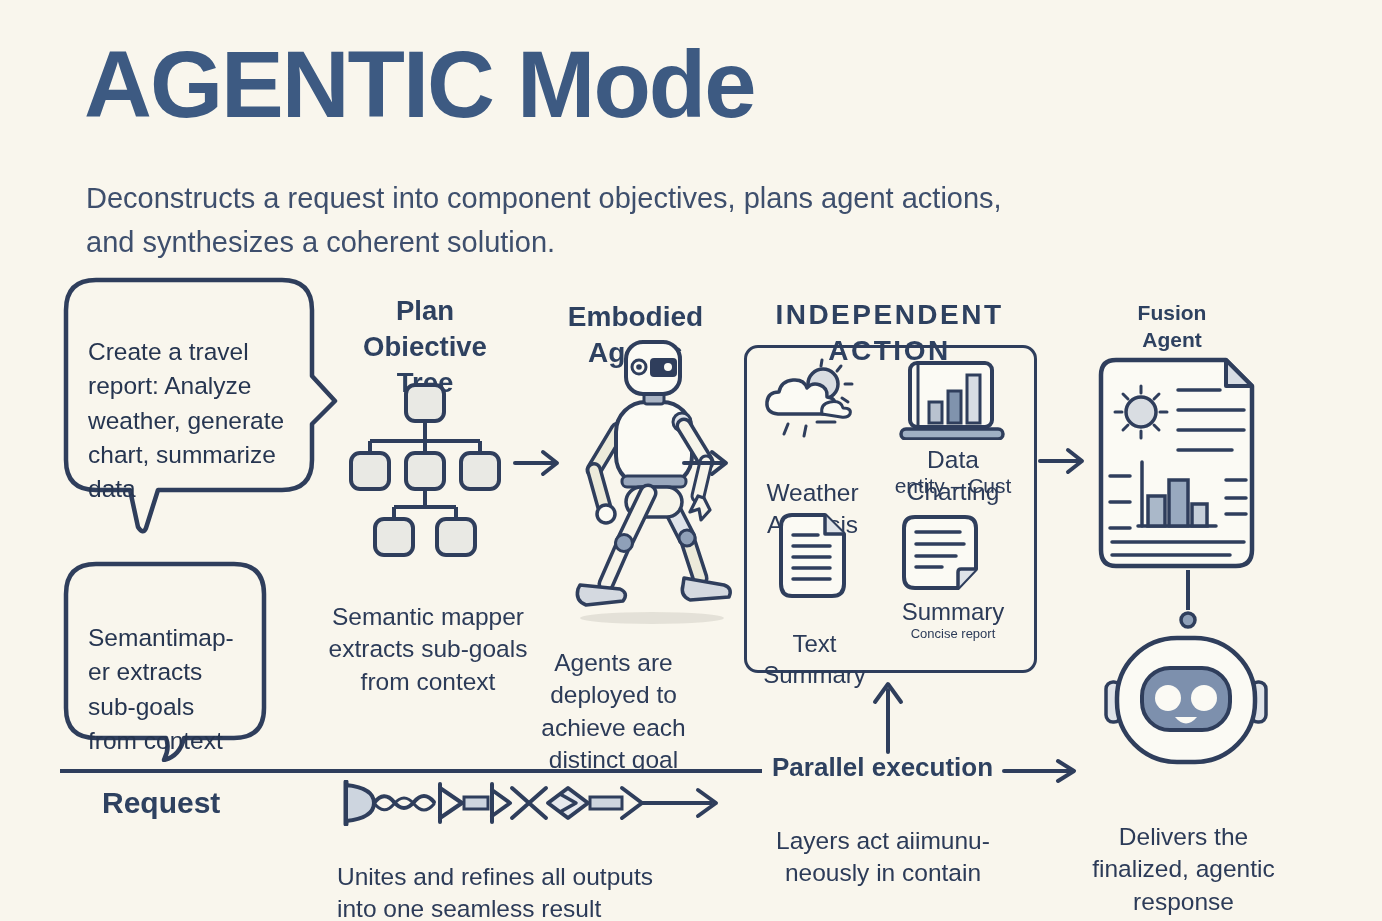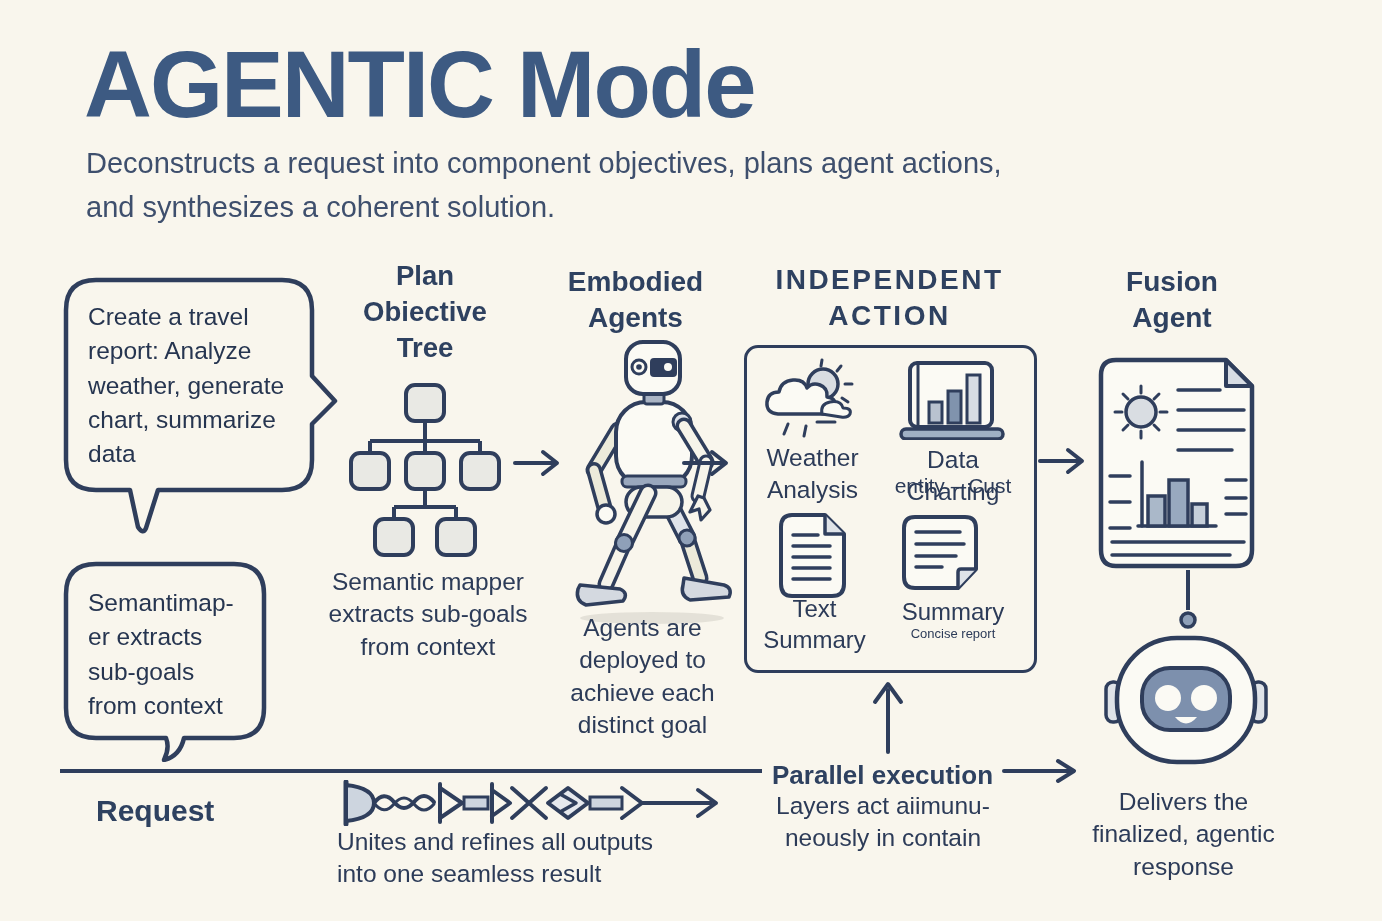--- a/index.html
+++ b/index.html
@@ -3,28 +3,28 @@
 <meta charset="utf-8">
 <style>
   :root{
     --navy:#2f3e5c; --title:#3d5a82; --heading:#2e4160; --body:#2c3b58;
     --cream:#f9f6ed; --paper:#fbfaf4; --slate:#7d90ad; --lightslate:#c6cfda; --node:#e9e9e4;
   }
   html,body{margin:0;padding:0;background:var(--cream);}
   .canvas{position:relative;width:1382px;height:921px;background:var(--cream);
     font-family:"Liberation Sans",sans-serif;color:var(--body);overflow:hidden;}
   .abs{position:absolute;}
-  .pre{white-space:pre-line;}
+  .pre{white-space:pre-line;margin-top:35px;}
   .title{font-size:94px;font-weight:800;letter-spacing:-2px;color:var(--title);line-height:1;}
   .subtitle{font-size:29px;color:#3e4f6d;line-height:1.5;}
   .heading{font-weight:bold;color:var(--heading);text-align:center;line-height:1.3;}
   .caption{font-size:24.5px;color:var(--body);text-align:center;line-height:1.32;}
   .caption.left{text-align:left;}
   .bubble-text{font-size:24.5px;color:#263550;line-height:1.4;}
-  .boldlabel{font-weight:bold;color:var(--heading);margin-top:8px;}
+  .boldlabel{font-weight:bold;color:var(--heading);}
   .rule{background:var(--navy);height:3.5px;}
   .action-box{border:3.5px solid var(--navy);border-radius:14px;}
   .sublabel{font-size:21px;color:var(--body);text-align:center;}
   svg{display:block;}
 </style>
 </head>
 <body>
 
 <div class="canvas">
 
@@ -118,21 +118,21 @@
     <path d="M154 124 L146 158" stroke="#f6f4ea" stroke-width="9" stroke-linecap="round" fill="none"></path>
     <path d="M146 158 L138 174 L147 171 L149 182 L158 172 L152 160 Z" fill="#f6f4ea" stroke="#2f3e5c" stroke-width="3.2" stroke-linejoin="round"></path>
 
     <path d="M96 155 L72 205" stroke="#2f3e5c" stroke-width="19" stroke-linecap="round" fill="none"></path>
     <path d="M96 155 L72 205" stroke="#f6f4ea" stroke-width="12" stroke-linecap="round" fill="none"></path>
     <path d="M72 205 L54 246" stroke="#2f3e5c" stroke-width="17" stroke-linecap="round" fill="none"></path>
     <path d="M72 205 L54 246" stroke="#f6f4ea" stroke-width="10" stroke-linecap="round" fill="none"></path>
     <circle cx="72" cy="205" r="8.5" fill="#8fa0b8" stroke="#2f3e5c" stroke-width="3"></circle>
     <path d="M28 247 L68 251 Q77 255 71 263 L34 267 Q23 263 26 251 Z" fill="#d4d9e0" stroke="#2f3e5c" stroke-width="3.5" stroke-linejoin="round"></path>
   </svg>
-  <div class="abs caption pre" style="left:555px;top:612px;width:175px;">Agents are
+  <div class="abs caption pre" style="left:526px;top:612px;width:175px;">Agents are
 deployed to
 achieve each
 distinct goal</div>
 
   <svg class="abs" style="left:682px;top:448px;" width="52" height="30" viewBox="0 0 52 30">
     <path d="M2 15 H40" stroke="#2f3e5c" stroke-width="4" stroke-linecap="round" fill="none"></path>
     <path d="M30 4 L44 15 L30 26" stroke="#2f3e5c" stroke-width="4" stroke-linecap="round" stroke-linejoin="round" fill="none"></path>
   </svg>
 
   <div class="abs heading pre" style="left:742px;top:262px;width:295px;font-size:28px;letter-spacing:2.5px;">INDEPENDENT
@@ -194,21 +194,21 @@
     </g>
   </svg>
   <div class="abs caption" style="left:878px;top:596px;width:150px;font-size:24px;">Summary</div>
   <div class="abs sublabel" style="left:878px;top:626px;width:150px;font-size:13px;">Concise report</div>
 
   <svg class="abs" style="left:1038px;top:446px;" width="52" height="30" viewBox="0 0 52 30">
     <path d="M2 15 H40" stroke="#2f3e5c" stroke-width="4" stroke-linecap="round" fill="none"></path>
     <path d="M30 4 L44 15 L30 26" stroke="#2f3e5c" stroke-width="4" stroke-linecap="round" stroke-linejoin="round" fill="none"></path>
   </svg>
 
-  <div class="abs heading pre" style="left:1082px;top:264px;width:180px;font-size:28px;">Fusion
+  <div class="abs heading pre" style="left:1082px;top:264px;width:180px;font-size:21px;">Fusion
 Agent</div>
   <svg class="abs" style="left:1096px;top:356px;" width="172" height="215" viewBox="0 0 172 215">
     <path d="M20 4 H130 L156 30 V194 Q156 210 140 210 H20 Q5 210 5 194 V19 Q5 4 20 4 Z" fill="#fbfaf4" stroke="#2f3e5c" stroke-width="4.5" stroke-linejoin="round"></path>
     <path d="M130 4 V30 H156 Z" fill="#d7dce3" stroke="#2f3e5c" stroke-width="4" stroke-linejoin="round"></path>
     <circle cx="45" cy="56" r="15" fill="#d9dde2" stroke="#2f3e5c" stroke-width="3.5"></circle>
     <g stroke="#2f3e5c" stroke-width="3" stroke-linecap="round">
       <path d="M45 30 V37"></path>
         <path d="M45 75 V82"></path>
         <path d="M19 56 H26"></path>
         <path d="M64 56 H71"></path>
@@ -261,21 +261,21 @@
 
   <div class="abs rule" style="left:60px;top:769px;width:702px;"></div>
   <div class="abs boldlabel" style="left:772px;top:752px;font-size:26px;">Parallel execution</div>
   <svg class="abs" style="left:1002px;top:757px;" width="84" height="28" viewBox="0 0 84 28">
     <path d="M2 14 H68" stroke="#2f3e5c" stroke-width="4" stroke-linecap="round" fill="none"></path>
     <path d="M56 4 L72 14 L56 24" stroke="#2f3e5c" stroke-width="4" stroke-linecap="round" stroke-linejoin="round" fill="none"></path>
   </svg>
   <div class="abs caption pre" style="left:768px;top:790px;width:230px;">Layers act aiimunu-
 neously in contain</div>
 
-  <div class="abs boldlabel" style="left:96px;top:786px;font-size:30px;">Request</div>
+  <div class="abs boldlabel" style="left:102px;top:786px;font-size:30px;">Request</div>
 
   <svg class="abs" style="left:336px;top:780px;" width="395" height="46" viewBox="0 0 395 46">
     <path d="M10 2 V44" stroke="#2f3e5c" stroke-width="5" stroke-linecap="round" fill="none"></path>
     <path d="M10 5 Q38 8 38 23 Q38 38 10 41 Z" fill="#cdd5df" stroke="#2f3e5c" stroke-width="4" stroke-linejoin="round"></path>
     <path d="M38 23 Q48 10 58 22 Q68 34 78 22 Q88 10 98 22" fill="none" stroke="#2f3e5c" stroke-width="4" stroke-linecap="round"></path>
     <path d="M38 23 Q48 36 58 24 Q68 12 78 24 Q88 36 98 24" fill="none" stroke="#2f3e5c" stroke-width="3" stroke-linecap="round"></path>
     <path d="M104 4 V42" stroke="#2f3e5c" stroke-width="4" stroke-linecap="round" fill="none"></path>
     <path d="M104 8 L126 23 L104 38" fill="none" stroke="#2f3e5c" stroke-width="4" stroke-linejoin="round" stroke-linecap="round"></path>
     <rect x="128" y="17" width="24" height="12" fill="#cdd5df" stroke="#2f3e5c" stroke-width="3"></rect>
     <path d="M156 4 V42" stroke="#2f3e5c" stroke-width="4" stroke-linecap="round" fill="none"></path>

